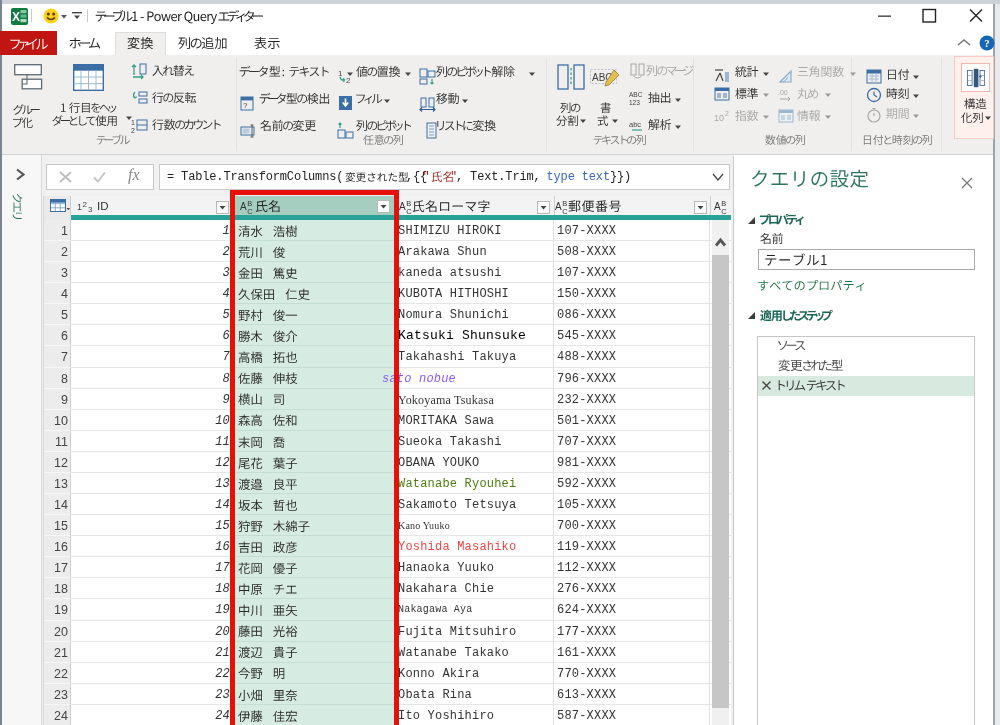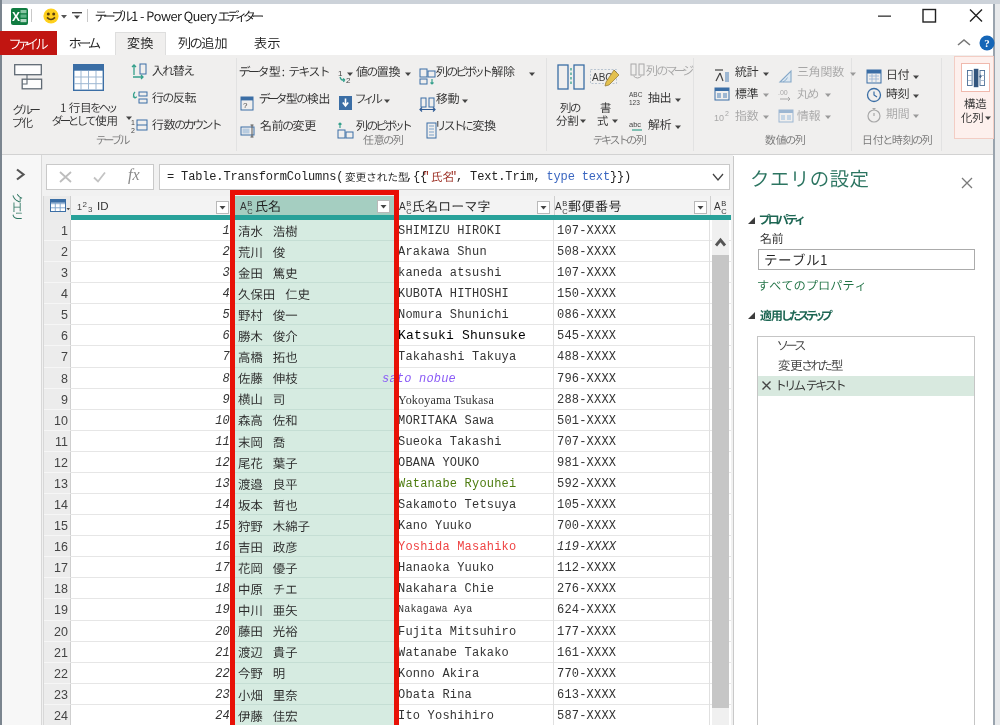--- a/index.html
+++ b/index.html
@@ -755,21 +755,21 @@
 <div style="position:absolute;left:232px;top:368px;width:165px;height:21px;background:#d6ebe1;border-bottom:1px solid #c5ded4;box-sizing:border-box;"></div>
 <span style="position:absolute;left:44px;top:372px;width:24px;text-align:right;font-family:'Liberation Sans';font-size:12.5px;color:#444;line-height:14px;">8</span>
 <span style="position:absolute;left:150px;top:372px;width:80px;text-align:right;font-style:italic;font-family:'Liberation Mono';font-size:12px;letter-spacing:0.2px;color:#333;line-height:14px;">8</span>
 <span style="position:absolute;left:557px;top:372px;font-family:'Liberation Mono';font-size:12px;letter-spacing:0.2px;color:#333;line-height:14px;">796-XXXX</span>
 <span style="position:absolute;left:382px;top:372px;font-family:'Liberation Mono';font-size:12px;letter-spacing:0.2px;color:#8b5cf6;line-height:14px;font-style:italic;">sato nobue</span>
 <div style="position:absolute;left:44px;top:389px;width:27px;height:21px;background:#ececec;border-right:1px solid #cfcfcf;border-bottom:1px solid #f6f6f6;box-sizing:border-box;"></div>
 <div style="position:absolute;left:71px;top:389px;width:660px;height:21px;background:#fff;border-bottom:1px solid #e6e6e6;box-sizing:border-box;"></div>
 <div style="position:absolute;left:232px;top:389px;width:165px;height:21px;background:#d6ebe1;border-bottom:1px solid #c5ded4;box-sizing:border-box;"></div>
 <span style="position:absolute;left:44px;top:393px;width:24px;text-align:right;font-family:'Liberation Sans';font-size:12.5px;color:#444;line-height:14px;">9</span>
 <span style="position:absolute;left:150px;top:393px;width:80px;text-align:right;font-style:italic;font-family:'Liberation Mono';font-size:12px;letter-spacing:0.2px;color:#333;line-height:14px;">9</span>
-<span style="position:absolute;left:557px;top:393px;font-family:'Liberation Mono';font-size:12px;letter-spacing:0.2px;color:#333;line-height:14px;">288-XXXX</span>
+<span style="position:absolute;left:557px;top:393px;font-family:'Liberation Mono';font-size:12px;letter-spacing:0.2px;color:#333;line-height:14px;">232-XXXX</span>
 <span style="position:absolute;left:398px;top:393px;font-family:Liberation Serif, serif;font-size:12px;letter-spacing:0.2px;color:#333;line-height:14px;">Yokoyama Tsukasa</span>
 <div style="position:absolute;left:44px;top:410px;width:27px;height:21px;background:#ececec;border-right:1px solid #cfcfcf;border-bottom:1px solid #f6f6f6;box-sizing:border-box;"></div>
 <div style="position:absolute;left:71px;top:410px;width:660px;height:21px;background:#fff;border-bottom:1px solid #e6e6e6;box-sizing:border-box;"></div>
 <div style="position:absolute;left:232px;top:410px;width:165px;height:21px;background:#d6ebe1;border-bottom:1px solid #c5ded4;box-sizing:border-box;"></div>
 <span style="position:absolute;left:44px;top:414px;width:24px;text-align:right;font-family:'Liberation Sans';font-size:12.5px;color:#444;line-height:14px;">10</span>
 <span style="position:absolute;left:150px;top:414px;width:80px;text-align:right;font-style:italic;font-family:'Liberation Mono';font-size:12px;letter-spacing:0.2px;color:#333;line-height:14px;">10</span>
 <span style="position:absolute;left:557px;top:414px;font-family:'Liberation Mono';font-size:12px;letter-spacing:0.2px;color:#333;line-height:14px;">501-XXXX</span>
 <span style="position:absolute;left:398px;top:414px;font-family:'Liberation Mono';font-size:12px;letter-spacing:0.2px;color:#333;line-height:14px;">MORITAKA Sawa</span>
 <div style="position:absolute;left:44px;top:431px;width:27px;height:21px;background:#ececec;border-right:1px solid #cfcfcf;border-bottom:1px solid #f6f6f6;box-sizing:border-box;"></div>
 <div style="position:absolute;left:71px;top:431px;width:660px;height:21px;background:#fff;border-bottom:1px solid #e6e6e6;box-sizing:border-box;"></div>
@@ -798,27 +798,27 @@
 <span style="position:absolute;left:44px;top:498px;width:24px;text-align:right;font-family:'Liberation Sans';font-size:12.5px;color:#444;line-height:14px;">14</span>
 <span style="position:absolute;left:150px;top:498px;width:80px;text-align:right;font-style:italic;font-family:'Liberation Mono';font-size:12px;letter-spacing:0.2px;color:#333;line-height:14px;">14</span>
 <span style="position:absolute;left:557px;top:498px;font-family:'Liberation Mono';font-size:12px;letter-spacing:0.2px;color:#333;line-height:14px;">105-XXXX</span>
 <span style="position:absolute;left:398px;top:498px;font-family:'Liberation Mono';font-size:12px;letter-spacing:0.2px;color:#333;line-height:14px;">Sakamoto Tetsuya</span>
 <div style="position:absolute;left:44px;top:515px;width:27px;height:21px;background:#ececec;border-right:1px solid #cfcfcf;border-bottom:1px solid #f6f6f6;box-sizing:border-box;"></div>
 <div style="position:absolute;left:71px;top:515px;width:660px;height:21px;background:#fff;border-bottom:1px solid #e6e6e6;box-sizing:border-box;"></div>
 <div style="position:absolute;left:232px;top:515px;width:165px;height:21px;background:#d6ebe1;border-bottom:1px solid #c5ded4;box-sizing:border-box;"></div>
 <span style="position:absolute;left:44px;top:519px;width:24px;text-align:right;font-family:'Liberation Sans';font-size:12.5px;color:#444;line-height:14px;">15</span>
 <span style="position:absolute;left:150px;top:519px;width:80px;text-align:right;font-style:italic;font-family:'Liberation Mono';font-size:12px;letter-spacing:0.2px;color:#333;line-height:14px;">15</span>
 <span style="position:absolute;left:557px;top:519px;font-family:'Liberation Mono';font-size:12px;letter-spacing:0.2px;color:#333;line-height:14px;">700-XXXX</span>
-<span style="position:absolute;left:398px;top:519px;font-family:Liberation Mono, monospace;font-size:12px;letter-spacing:0.2px;color:#333;line-height:14px;">Kano Yuuko</span>
+<span style="position:absolute;left:398px;top:519px;font-family:Liberation Serif, serif;font-size:10px;letter-spacing:0.2px;color:#333;line-height:14px;">Kano Yuuko</span>
 <div style="position:absolute;left:44px;top:536px;width:27px;height:21px;background:#ececec;border-right:1px solid #cfcfcf;border-bottom:1px solid #f6f6f6;box-sizing:border-box;"></div>
 <div style="position:absolute;left:71px;top:536px;width:660px;height:21px;background:#fff;border-bottom:1px solid #e6e6e6;box-sizing:border-box;"></div>
 <div style="position:absolute;left:232px;top:536px;width:165px;height:21px;background:#d6ebe1;border-bottom:1px solid #c5ded4;box-sizing:border-box;"></div>
 <span style="position:absolute;left:44px;top:540px;width:24px;text-align:right;font-family:'Liberation Sans';font-size:12.5px;color:#444;line-height:14px;">16</span>
 <span style="position:absolute;left:150px;top:540px;width:80px;text-align:right;font-style:italic;font-family:'Liberation Mono';font-size:12px;letter-spacing:0.2px;color:#333;line-height:14px;">16</span>
-<span style="position:absolute;left:557px;top:540px;font-family:'Liberation Mono';font-size:12px;letter-spacing:0.2px;color:#333;line-height:14px;font-style:italic;">119-XXXX</span>
+<span style="position:absolute;left:557px;top:540px;font-family:'Liberation Mono';font-size:12px;letter-spacing:0.2px;color:#333;line-height:14px;">119-XXXX</span>
 <span style="position:absolute;left:398px;top:540px;font-family:'Liberation Mono';font-size:12px;letter-spacing:0.2px;color:#ef4444;line-height:14px;">Yoshida Masahiko</span>
 <div style="position:absolute;left:44px;top:557px;width:27px;height:21px;background:#ececec;border-right:1px solid #cfcfcf;border-bottom:1px solid #f6f6f6;box-sizing:border-box;"></div>
 <div style="position:absolute;left:71px;top:557px;width:660px;height:21px;background:#fff;border-bottom:1px solid #e6e6e6;box-sizing:border-box;"></div>
 <div style="position:absolute;left:232px;top:557px;width:165px;height:21px;background:#d6ebe1;border-bottom:1px solid #c5ded4;box-sizing:border-box;"></div>
 <span style="position:absolute;left:44px;top:561px;width:24px;text-align:right;font-family:'Liberation Sans';font-size:12.5px;color:#444;line-height:14px;">17</span>
 <span style="position:absolute;left:150px;top:561px;width:80px;text-align:right;font-style:italic;font-family:'Liberation Mono';font-size:12px;letter-spacing:0.2px;color:#333;line-height:14px;">17</span>
 <span style="position:absolute;left:557px;top:561px;font-family:'Liberation Mono';font-size:12px;letter-spacing:0.2px;color:#333;line-height:14px;">112-XXXX</span>
 <span style="position:absolute;left:398px;top:561px;font-family:'Liberation Mono';font-size:12px;letter-spacing:0.2px;color:#333;line-height:14px;">Hanaoka Yuuko</span>
 <div style="position:absolute;left:44px;top:578px;width:27px;height:21px;background:#ececec;border-right:1px solid #cfcfcf;border-bottom:1px solid #f6f6f6;box-sizing:border-box;"></div>
 <div style="position:absolute;left:71px;top:578px;width:660px;height:21px;background:#fff;border-bottom:1px solid #e6e6e6;box-sizing:border-box;"></div>

